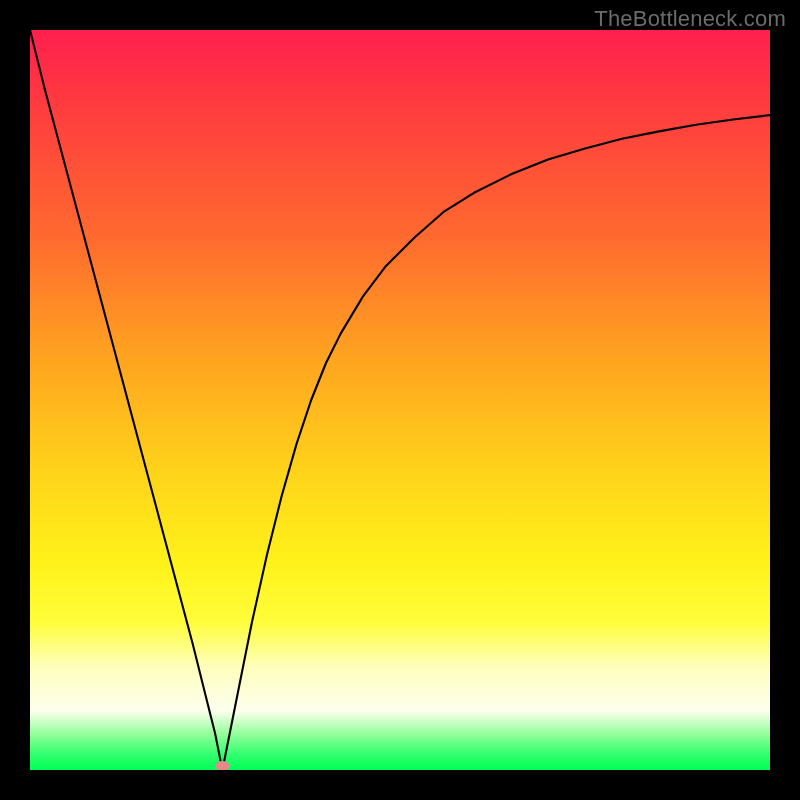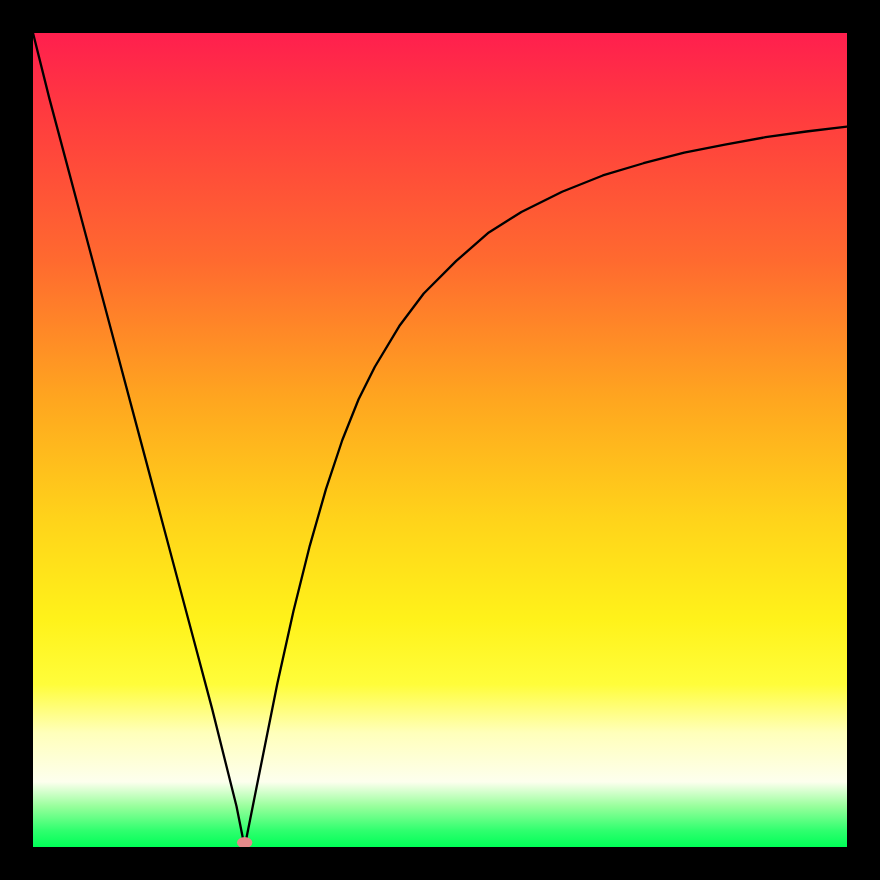--- a/index.html
+++ b/index.html
@@ -59,20 +59,21 @@
     font-size: 22px;
     font-weight: 500;
     letter-spacing: 0.2px;
     z-index: 5;
   }
 </style>
 </head>
 <body>
 
 <div class="frame">
+  <div class="watermark">TheBottleneck.com</div>
 
   <div class="plot-area">
     <div class="gradient"></div>
     <svg class="curve-layer" viewBox="0 0 740 740" preserveAspectRatio="none">
       <path fill="none" stroke="#000000" stroke-width="2.1" stroke-linejoin="round" stroke-linecap="round" d="M0.00 0.00 L14.80 59.20 L29.60 114.70 L44.40 170.20 L59.20 225.70 L74.00 281.20 L88.80 336.70 L103.60 392.20 L118.40 447.70 L133.20 503.20 L148.00 558.70 L162.80 614.20 L177.60 673.40 L185.00 703.00 L192.40 740.00 L199.80 703.00 L207.20 666.00 L222.00 592.00 L236.80 525.40 L251.60 466.20 L266.40 414.40 L281.20 370.00 L296.00 333.00 L310.80 303.40 L333.00 266.40 L355.20 236.80 L384.80 207.20 L414.40 181.30 L444.00 162.80 L481.00 144.30 L518.00 129.50 L555.00 118.40 L592.00 108.78 L629.00 101.38 L666.00 94.72 L703.00 89.54 L740.00 85.10"></path>
       <ellipse rx="7" ry="5" cx="192.40" cy="736.00" fill="#e58a8a"></ellipse>
     </svg>
   </div>
 </div>
 

